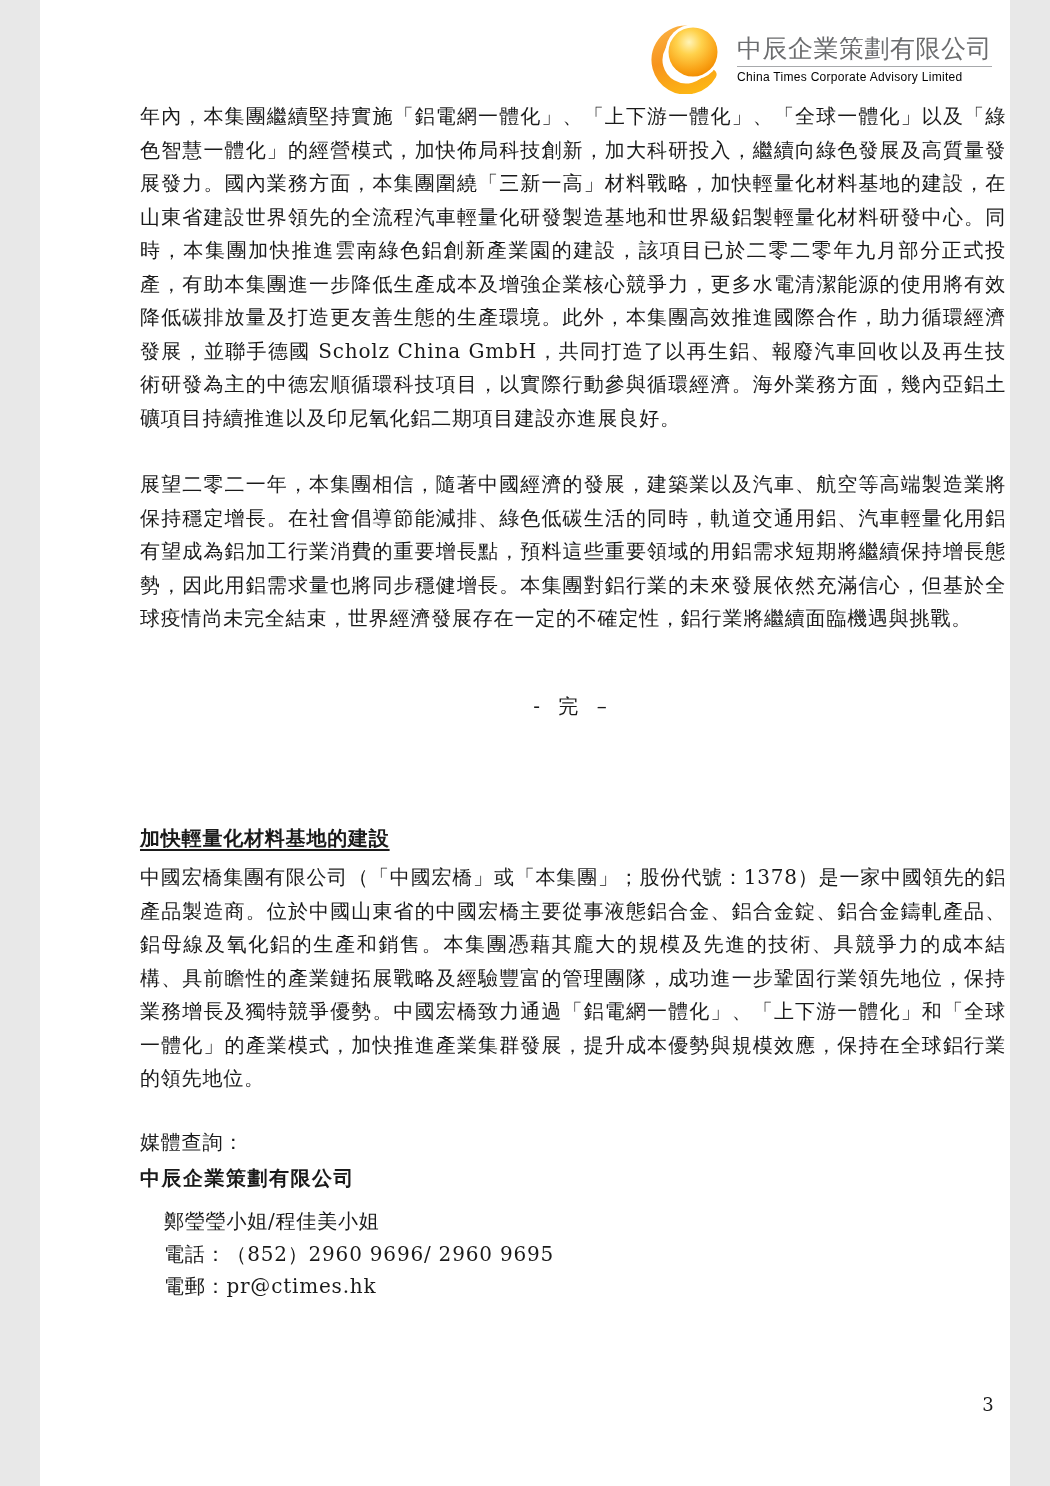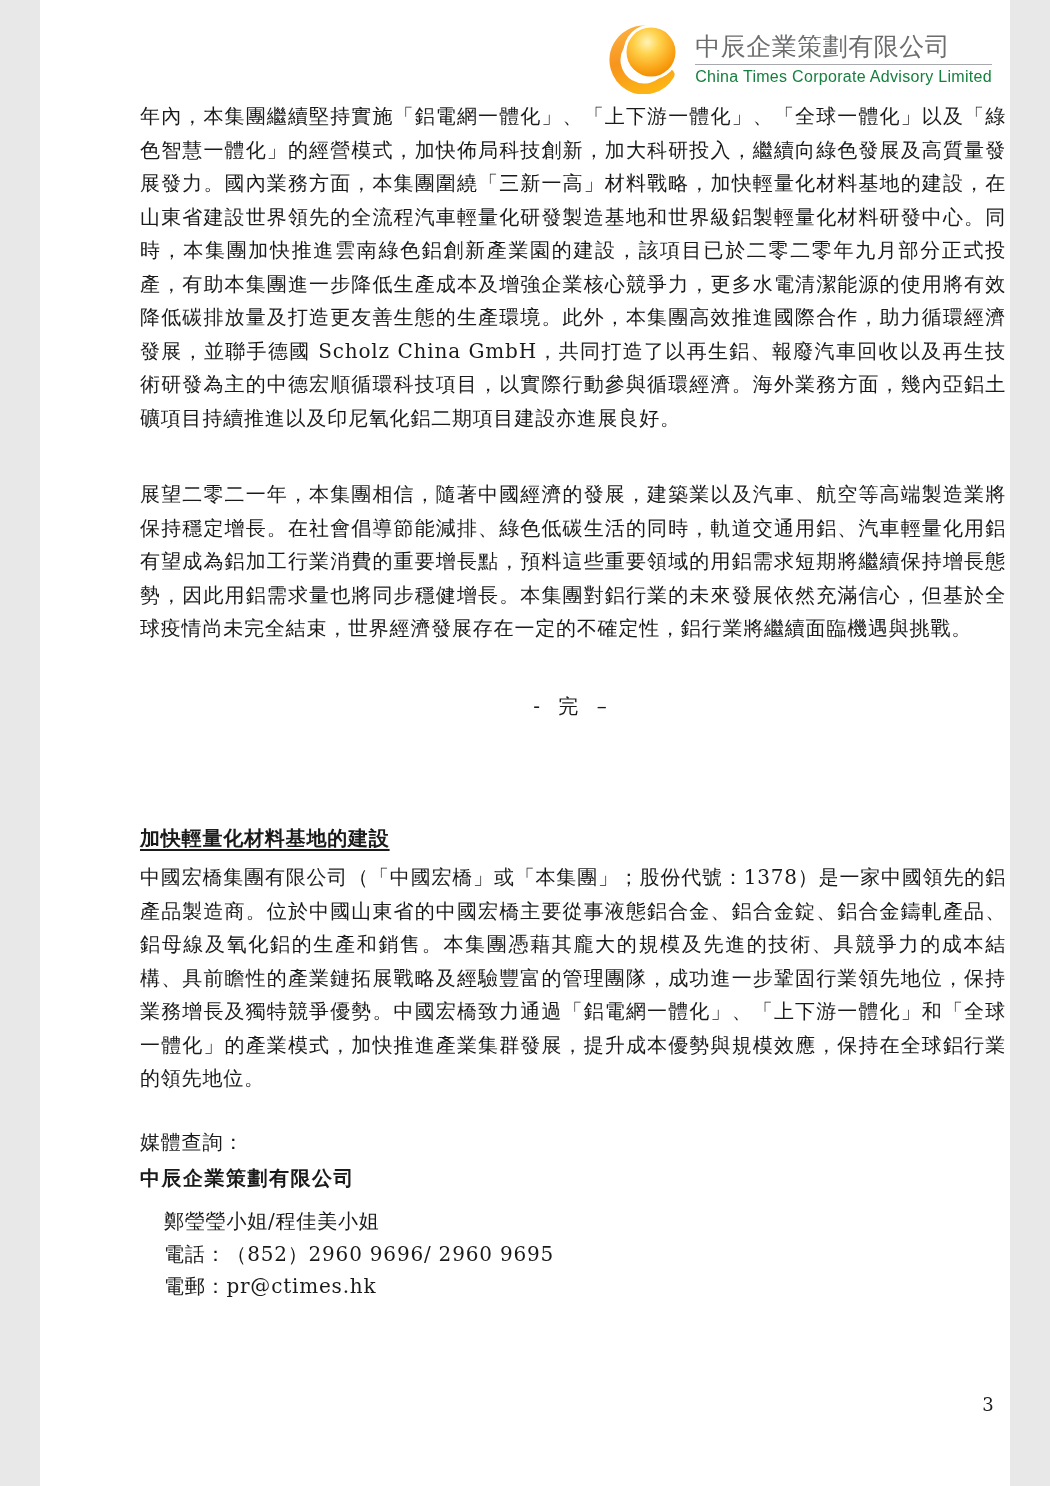--- a/index.html
+++ b/index.html
@@ -38,38 +38,38 @@
     white-space: nowrap;
     line-height: 1.2;
   }
   .logo-divider {
     height: 1px;
     background: #a7a9ac;
     margin: 3px 0 3px 0;
   }
   .logo-en {
     font-family: "Liberation Sans", "DejaVu Sans", sans-serif;
-    font-size: 16px;
-    color: #15803d;
+    font-size: 12px;
+    color: #000000;
     letter-spacing: 0.3px;
     white-space: nowrap;
   }
 
   
   .textblock {
     position: absolute;
     left: 100px;
     width: 866px;
     font-size: 20px;
     line-height: 33.5px;
     text-align: justify;
     letter-spacing: 0.8px;
   }
   .para1 { top: 100px; }
-  .para2 { top: 478px; }
+  .para2 { top: 468px; }
   .end-mark {
     top: 690px;
     text-align: center;
     letter-spacing: 6px;
   }
   .about-heading {
     top: 822px;
     font-weight: bold;
     text-decoration: underline;
     text-decoration-thickness: 2px;

